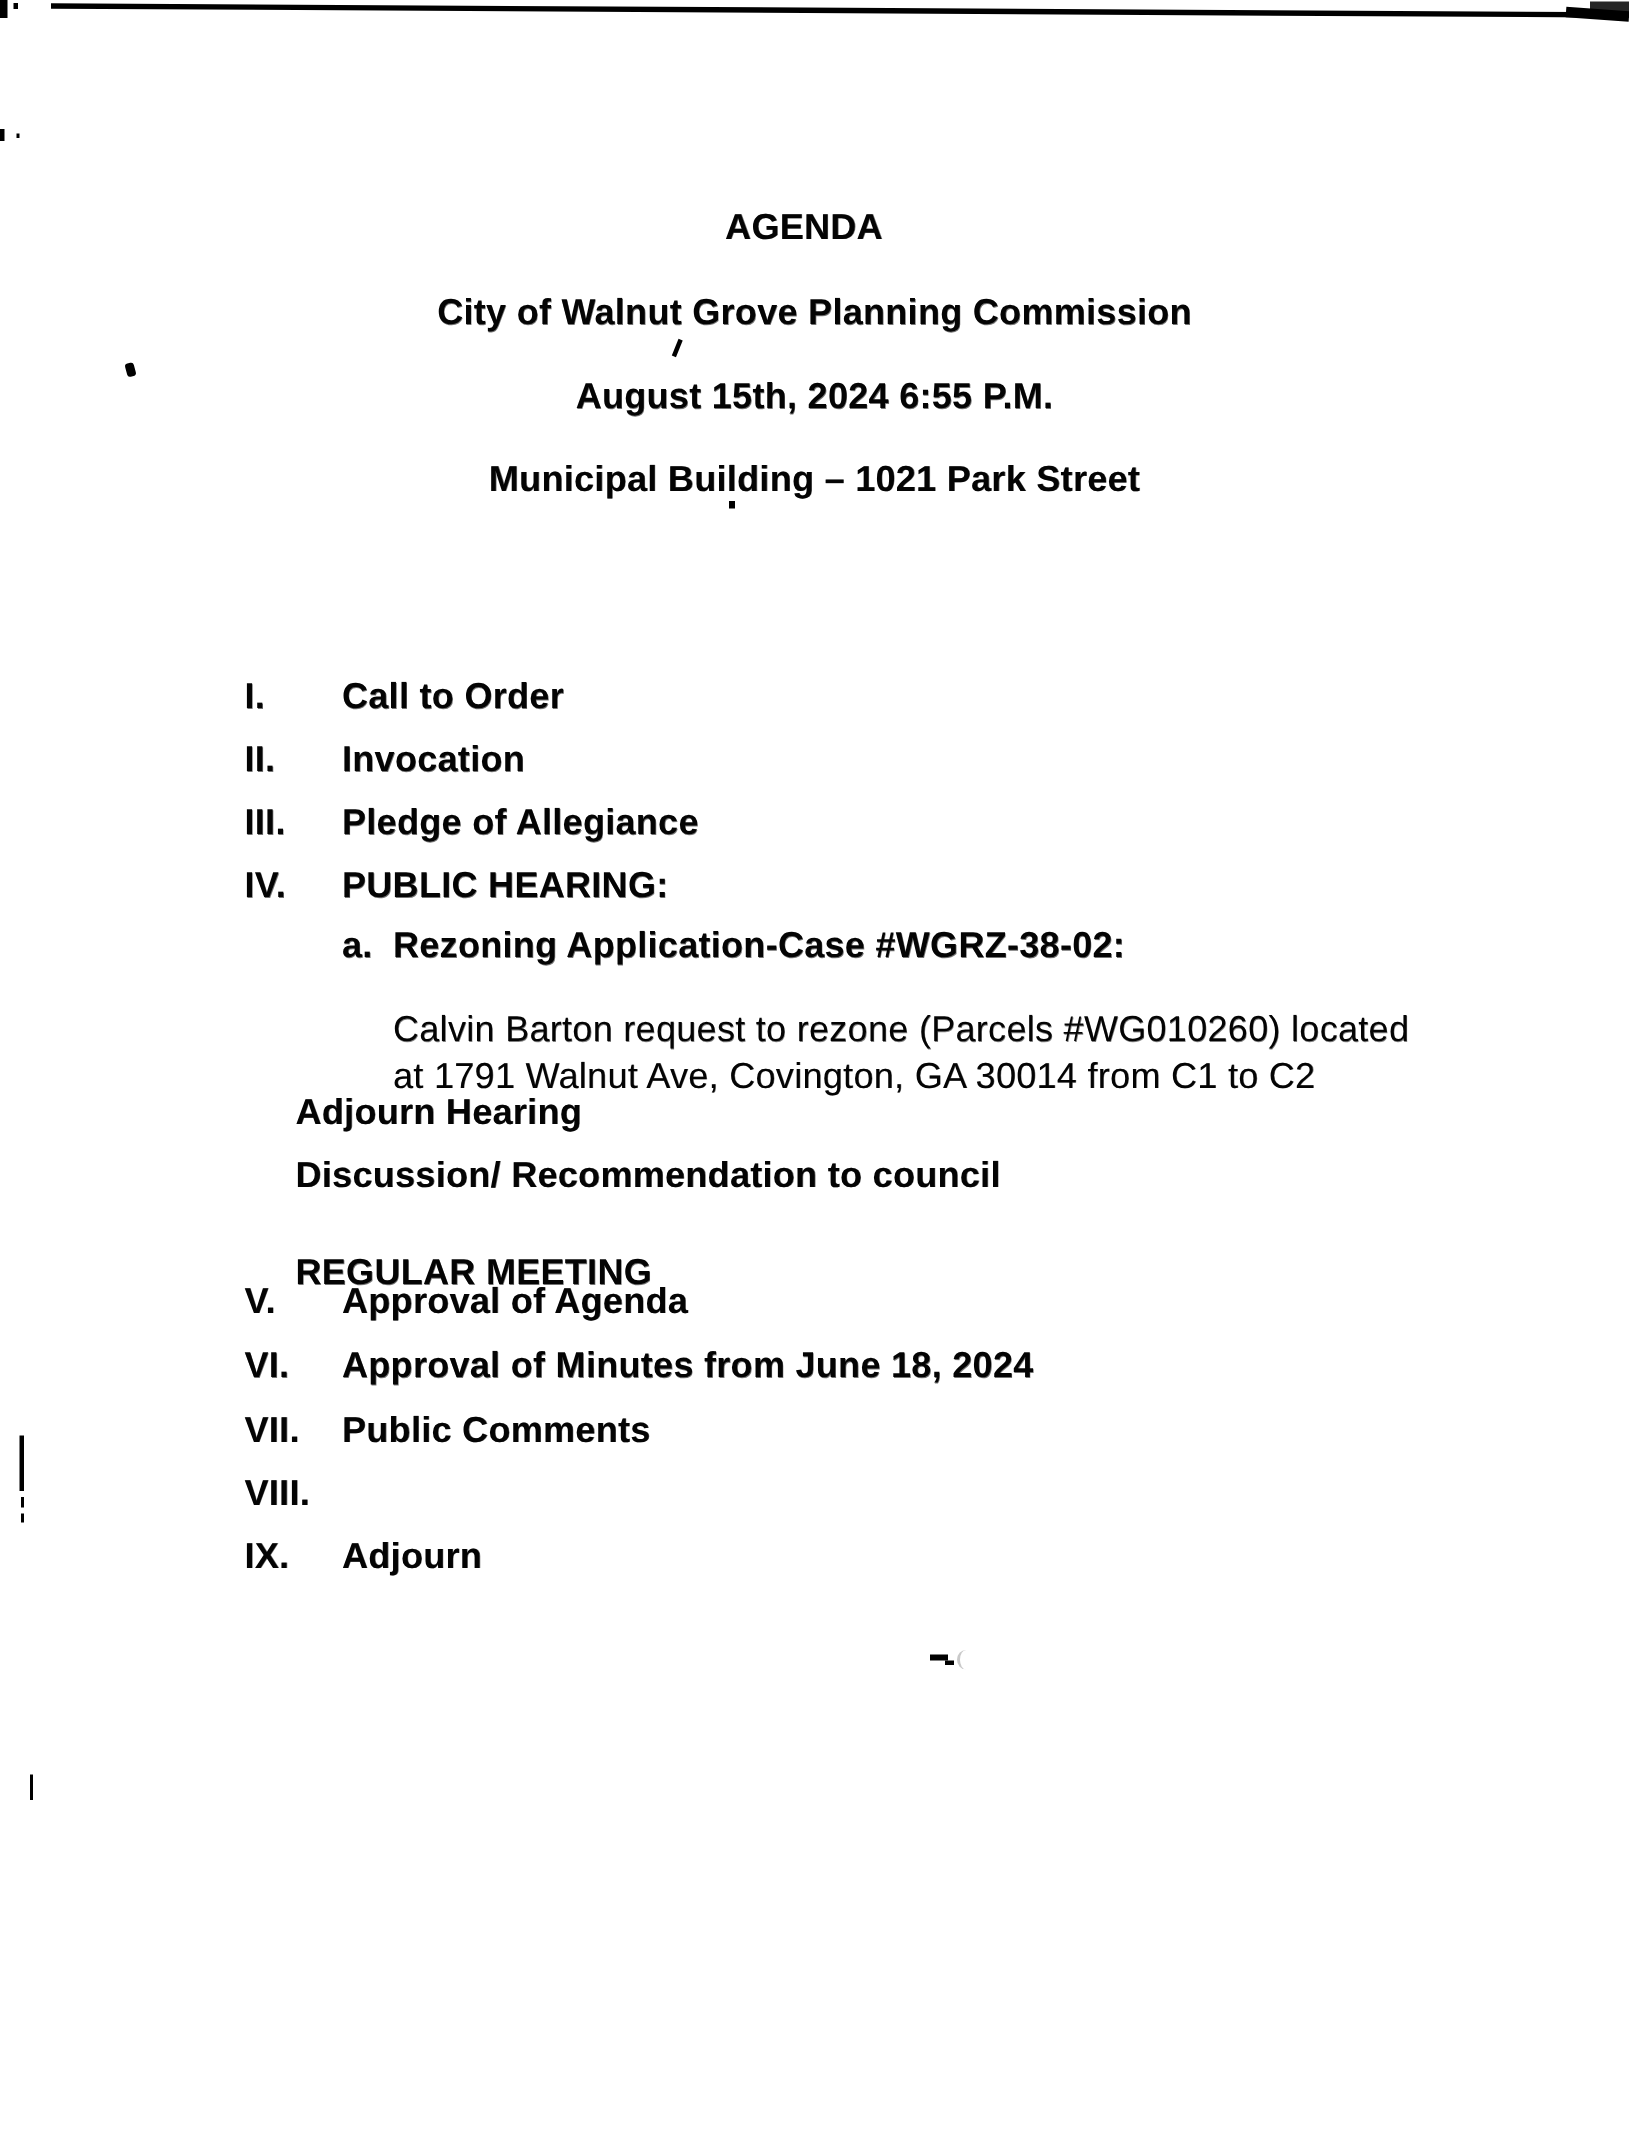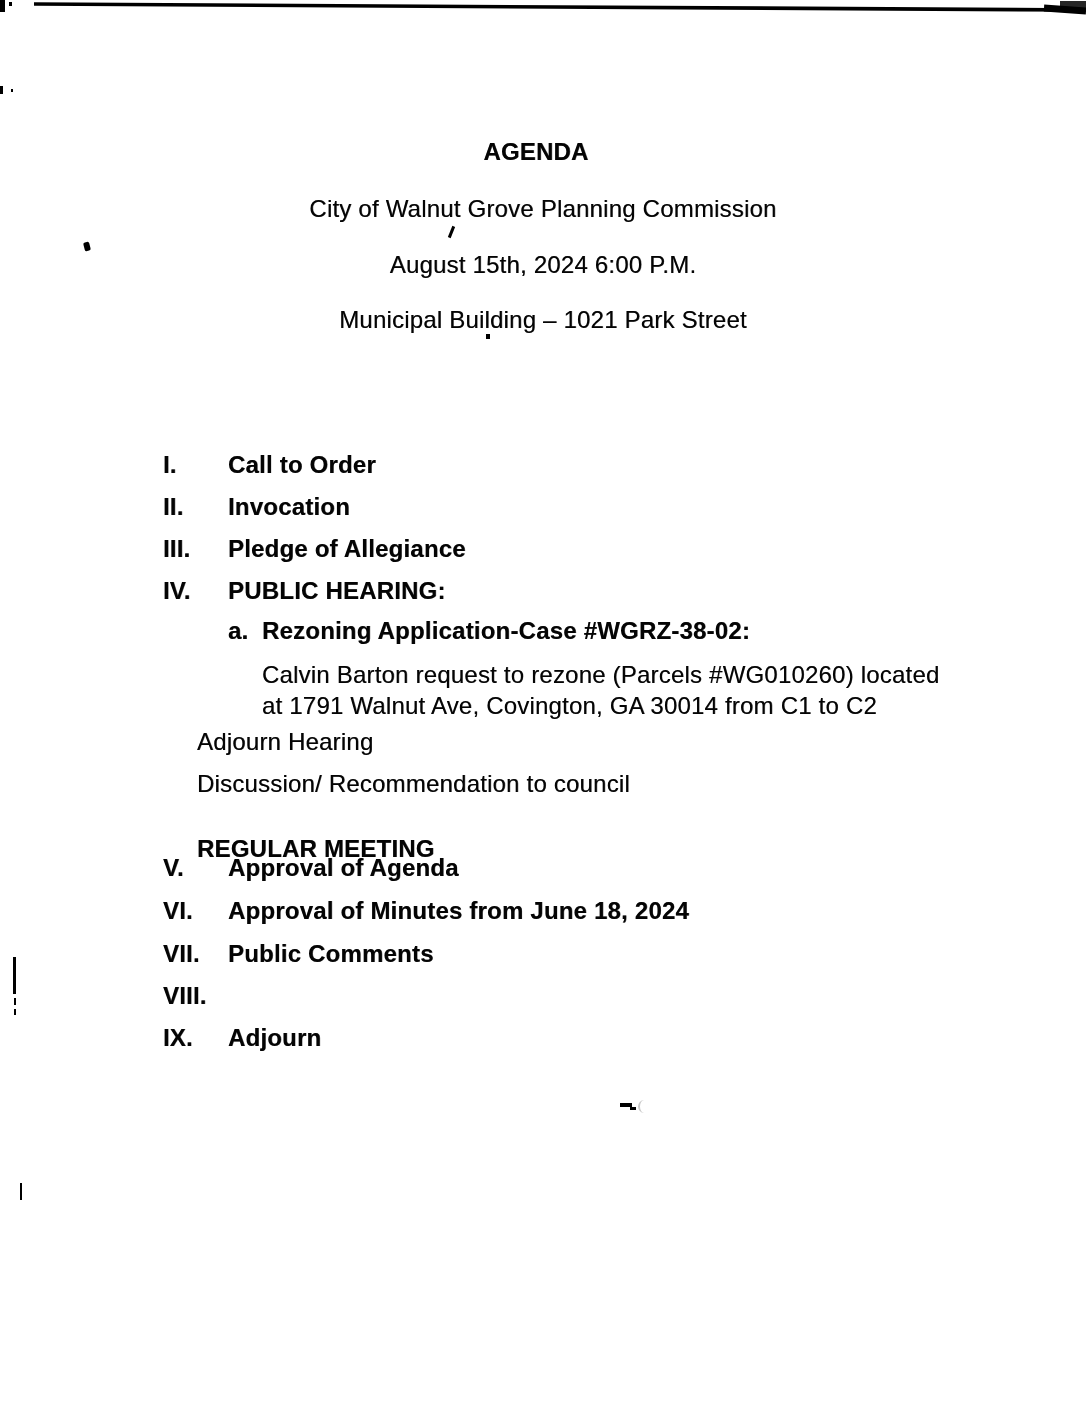--- a/index.html
+++ b/index.html
@@ -17,20 +17,21 @@
     color: #040404;
   }
   
   .txt {
     position: absolute;
     font-size: 24px;
     line-height: 26px;
     letter-spacing: 0.2px;
     white-space: nowrap;
     text-shadow: 0.4px 0.4px 0 rgba(0,0,0,0.55);
+    font-weight: bold;
   }
   .center {
     left: 0;
     width: 100%;
     text-align: center;
   }
   .bold { font-weight: bold; }
 
   .row {
     position: absolute;
@@ -65,20 +66,21 @@
     flex: 0 0 34px;
   }
   .desc {
     position: absolute;
     left: 262px;
     font-size: 24px;
     line-height: 31px;
     letter-spacing: 0.2px;
     white-space: nowrap;
     text-shadow: 0.35px 0.35px 0 rgba(0,0,0,0.5);
+    margin-top: 12px;
   }
 
   
   .art {
     position: absolute;
     background: #000;
   }
   .scan-svg {
     position: absolute;
     left: 0;
@@ -116,21 +118,21 @@
 
   <div class="art" style="left:23px; top:1375px; width:2px; height:5px"></div>
   <div class="art" style="left:23px; top:1384px; width:2px; height:8px"></div>
   <div class="art" style="left:22px; top:1395px; width:4px; height:23px"></div>
   <div class="art" style="left:22px; top:1415px; width:146px; height:4px"></div>
   <div class="art" style="left:173px; top:1415px; width:11px; height:3px"></div>
   <div class="art" style="left:191px; top:1416px; width:3px; height:3px"></div>
 
   <div class="txt center bold" style="top:139px; transform:translateX(-7px)">AGENDA</div>
   <div class="txt center" style="top:196px">City of Walnut Grove Planning Commission</div>
-  <div class="txt center" style="top:252px">August 15th, 2024 6:00 P.M.</div>
+  <div class="txt center" style="top:252px">August 15th, 2024 6:55 P.M.</div>
   <div class="txt center" style="top:307px">Municipal Building – 1021 Park Street</div>
 
   <div class="row" style="top:452px">
     <span class="numeral">I.</span>
     <span class="label">Call to Order</span>
   </div>
   <div class="row" style="top:494px">
     <span class="numeral">II.</span>
     <span class="label">Invocation</span>
   </div>

